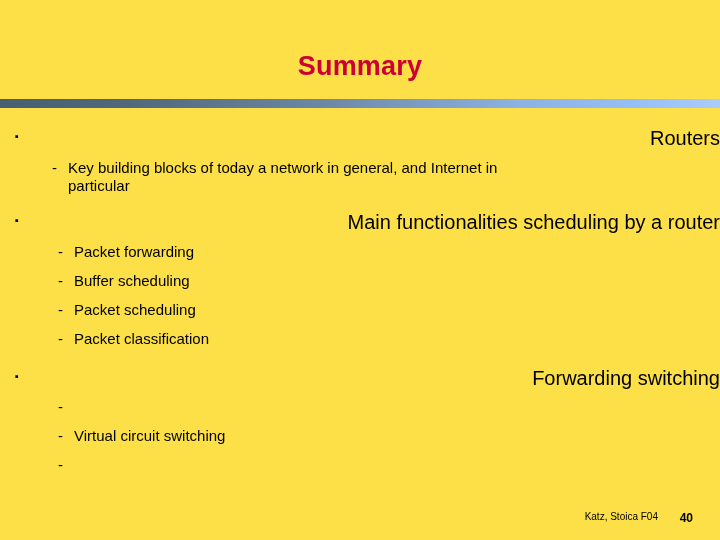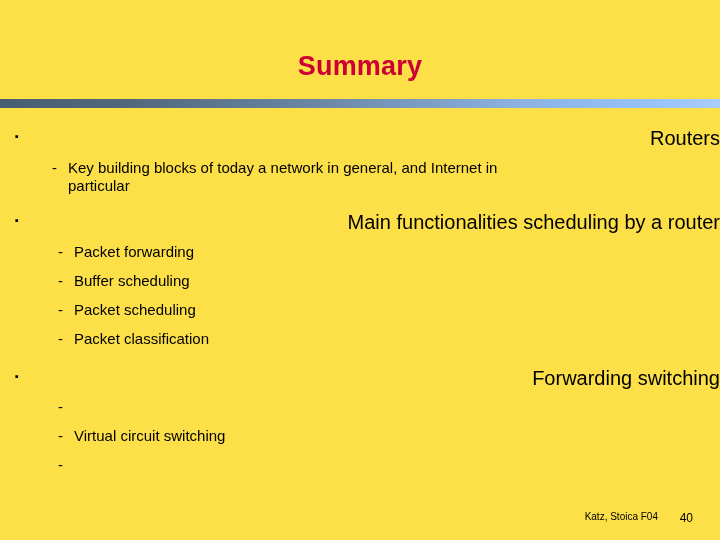--- a/index.html
+++ b/index.html
@@ -139,21 +139,21 @@
     top: 0;
     font-size: 10px;
     color: #000000;
     white-space: nowrap;
   }
   .footer-pagenum {
     position: absolute;
     right: 27px;
     top: 0;
     font-size: 12px;
-    font-weight: normal;
+    font-weight: bold;
     color: #000000;
   }
 </style>
 </head>
 <body>
 
 <div class="slide">
 
   <div class="title">Summary</div>
 

